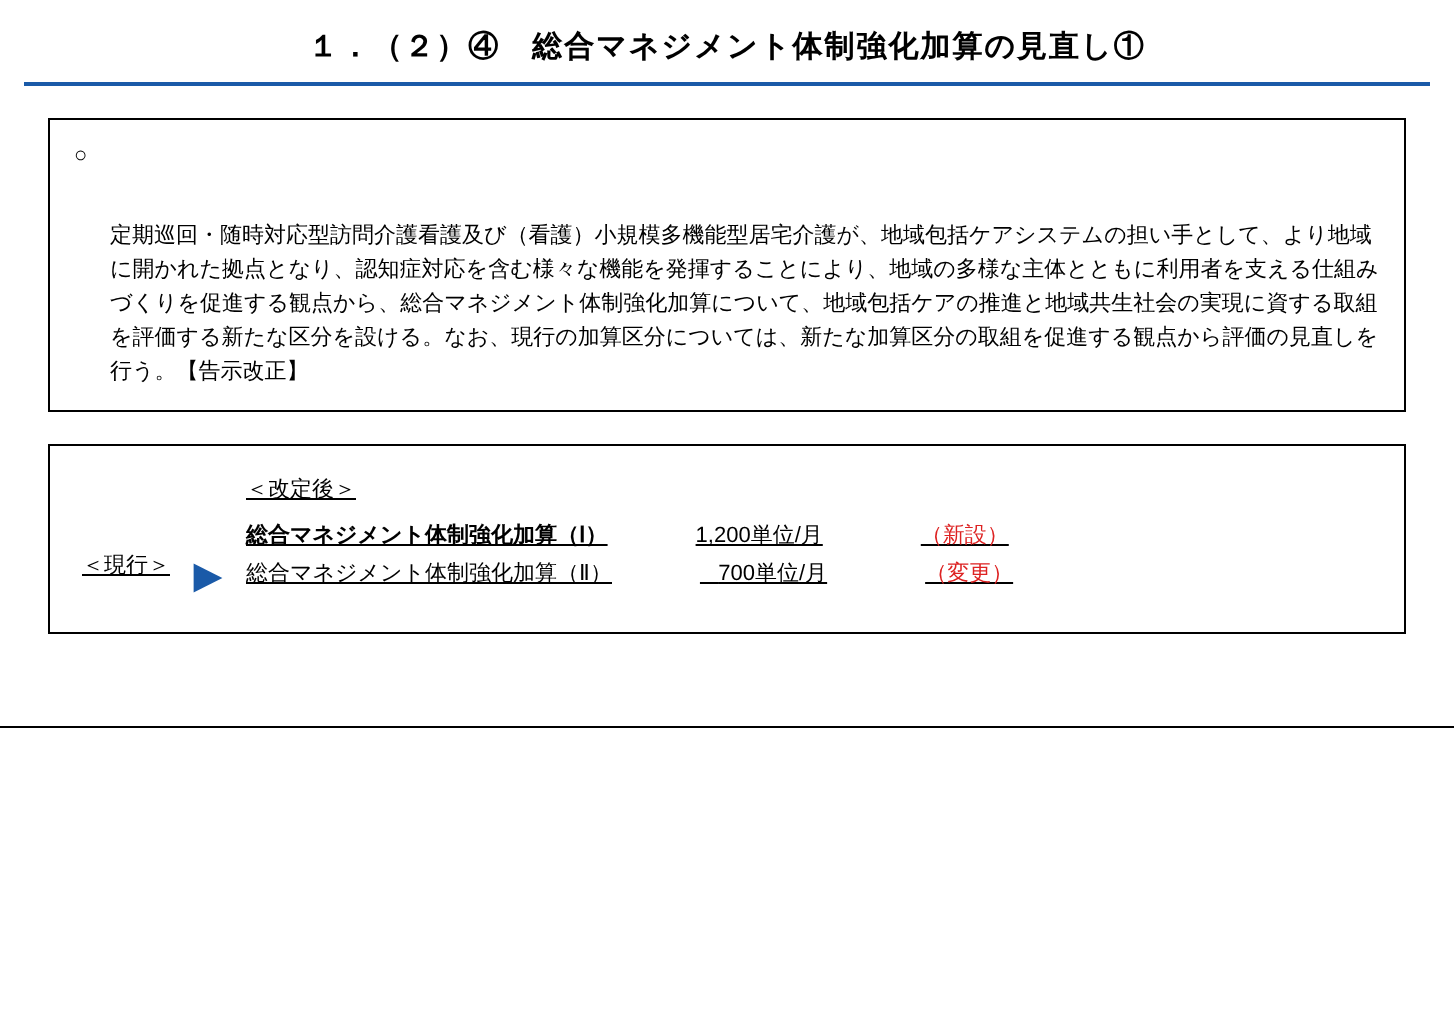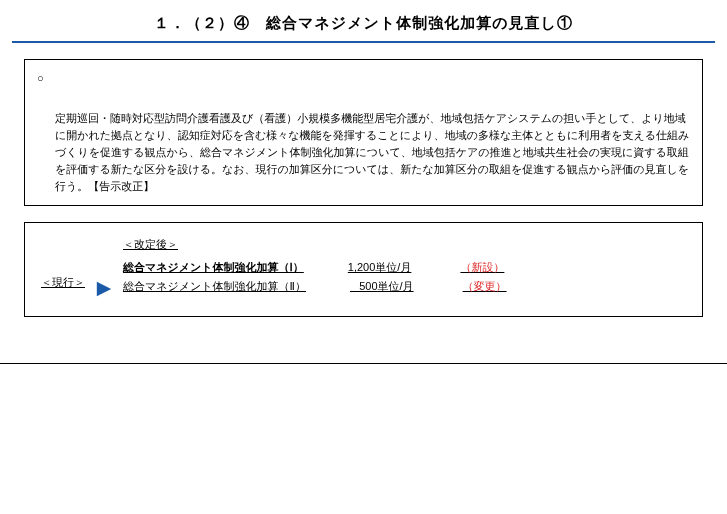--- a/index.html
+++ b/index.html
@@ -72,21 +72,21 @@
             <span class="r-name bold">総合マネジメント体制強化加算（Ⅰ）</span>
             <span class="r-val">1,200単位/月</span>
             <span class="r-tag">（新設）</span>
           </div>
 
           <div class="r-line">
             <span class="r-name">
               <span>総合マネジメント体制強化加算</span><span class="u">（Ⅱ）</span>
             </span>
             <span class="r-val">
-              &nbsp;&nbsp;&nbsp;<span class="u">500</span><span>単位/月</span>
+              &nbsp;&nbsp;&nbsp;<span class="u">700</span><span>単位/月</span>
             </span>
             <span class="r-tag">（変更）</span>
           </div>
 
         </div>
       </div>
     </div>
   </div>
 
   <div class="footer-line"></div>

